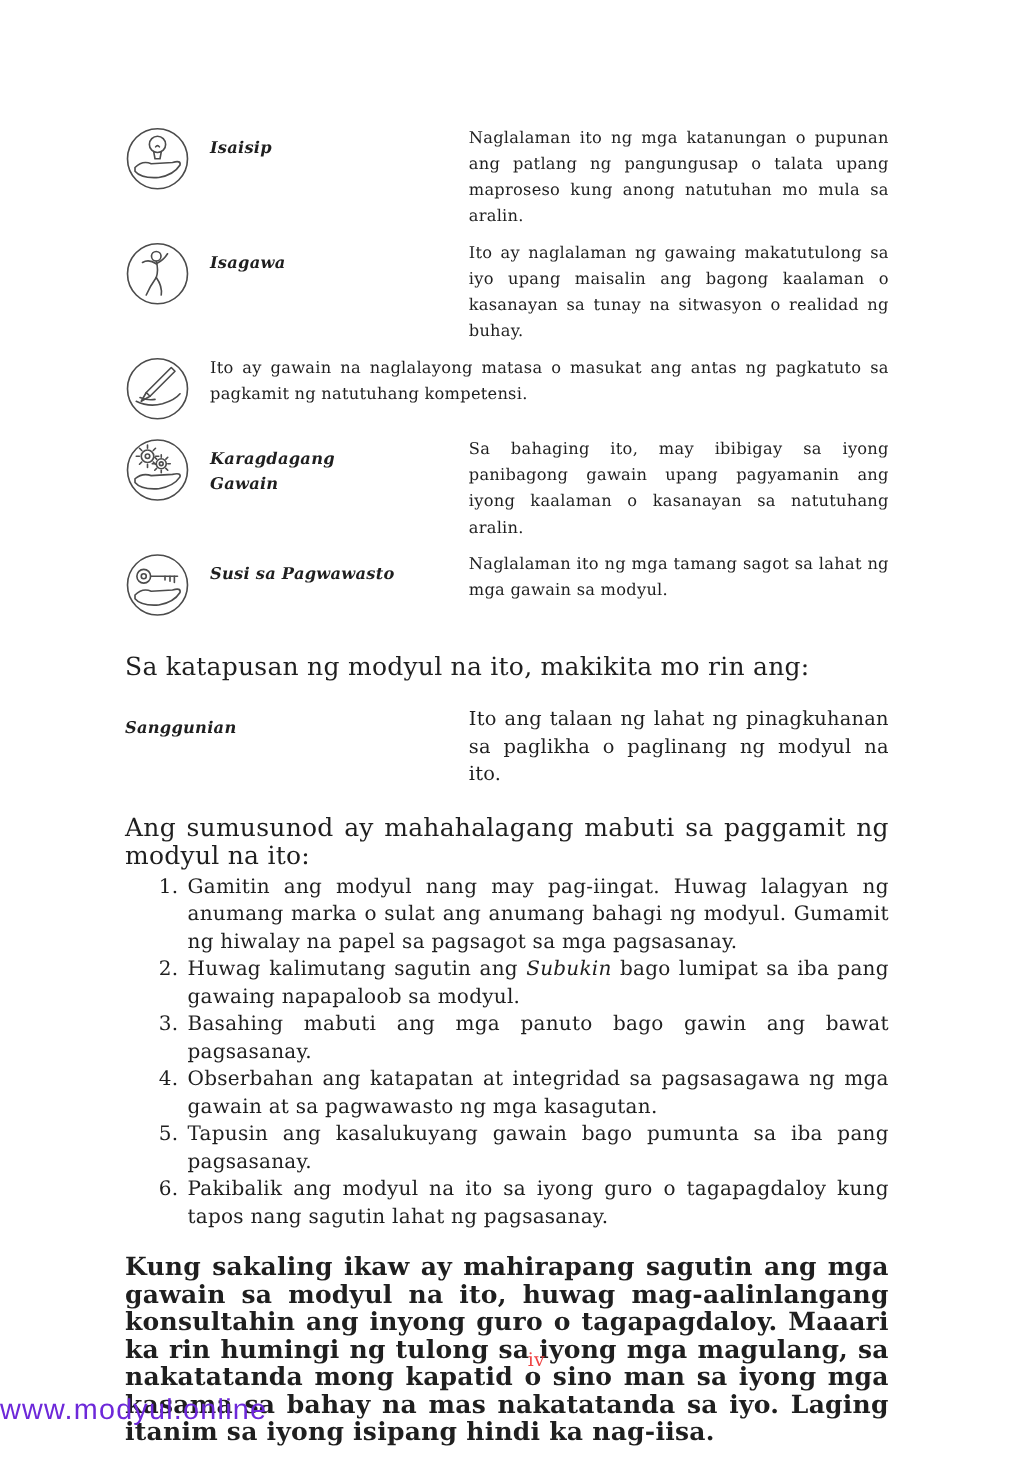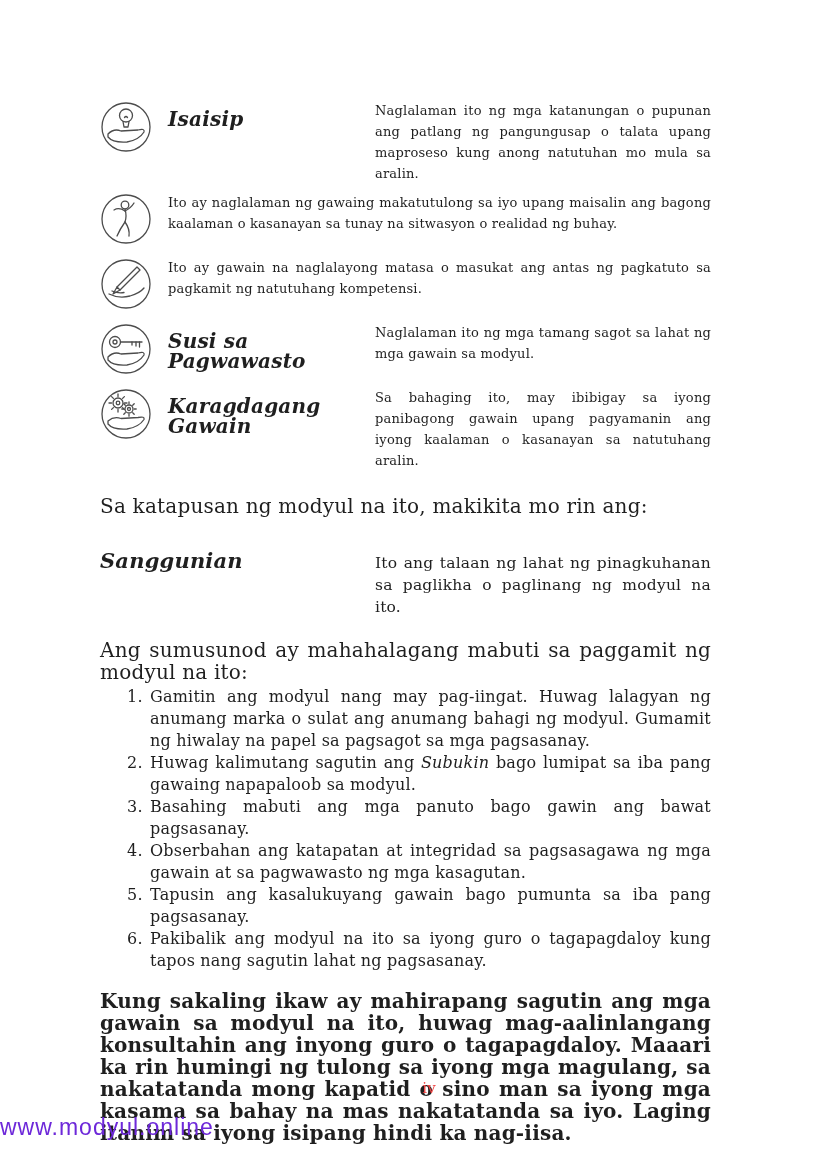--- a/index.html
+++ b/index.html
@@ -15,41 +15,41 @@
     letter-spacing:0.2px;
   }
   
   .icon-row { display:flex; align-items:flex-start; margin-bottom:8px; }
   .icon-cell { width:68px; flex:none; padding-top:1px; }
   .icon-cell svg { width:52px; height:52px; stroke:#4c4c4c; fill:none;
                    stroke-width:1.3; stroke-linecap:round; stroke-linejoin:round; }
   .label-cell {
     width:207px; flex:none;
     font-weight:bold; font-style:italic;
-    font-size:20px; line-height:20px;
+    font-size:13px; line-height:20px;
     padding-top:9px;
     white-space:pre-line;
   }
   .desc-cell {
     flex:1;
     font-size:13px; line-height:21px;
     text-align:justify;
   }
   
   .para { font-size:20px; line-height:22px; text-align:justify; }
   .intro1 { margin-top:24px; }
   .intro2 { margin-top:21px; }
   
   .sang-row { display:flex; align-items:flex-start; margin-top:20px; }
   .sang-label {
     width:275px; flex:none;
     font-weight:bold; font-style:italic;
-    font-size:21px; padding-top:11px;
+    font-size:13px; padding-top:11px;
   }
-  .sang-desc { flex:1; font-size:15.5px; line-height:22px; text-align:justify;margin-top:15px; }
+  .sang-desc { flex:1; font-size:15.5px; line-height:22px; text-align:justify; }
   
   .rlist { margin-top:3px; }
   .ritem { display:flex; font-size:16px; line-height:22px; }
   .rnum  { flex:none; width:23px; margin-left:27px; }
   .rtext { flex:1; text-align:justify; }
   .rtext .it { font-style:italic; }
   
   .closing { margin-top:18px;font-weight:bold; }
   
   .pagenum {
@@ -87,67 +87,68 @@
       <svg viewBox="0 0 52 52">
         <circle cx="26" cy="26" r="24"></circle>
         <circle cx="25" cy="12" r="3.8"></circle>
         <path d="M25 16 Q27 23 25 29"></path>
         <path d="M25 18 Q19 14 14 17"></path>
         <path d="M25 18 Q31 15 34 10"></path>
         <path d="M25 29 Q20 36 17 43"></path>
         <path d="M25 29 Q30 36 29 43"></path>
       </svg>
     </div>
+    <div class="label-cell">Isagawa</div>
     <div class="desc-cell">Ito ay naglalaman ng gawaing makatutulong sa iyo upang maisalin ang bagong kaalaman o kasanayan sa tunay na sitwasyon o realidad ng buhay.</div>
   </div>
 
   <div class="icon-row">
     <div class="icon-cell">
       <svg viewBox="0 0 52 52">
         <circle cx="26" cy="26" r="24"></circle>
         <path d="M37 9 L17 29 M40 12 L20 32 M37 9 L40 12"></path>
         <path d="M17 29 L13 36 L20 32 Z"></path>
         <path d="M9 36 Q19 41 30 38 Q40 35 44 30"></path>
         <path d="M12 33 Q18 35.5 24 34.5"></path>
       </svg>
     </div>
     <div class="desc-cell">Ito ay gawain na naglalayong matasa o masukat ang antas ng pagkatuto sa pagkamit ng natutuhang kompetensi.</div>
   </div>
 
   <div class="icon-row">
     <div class="icon-cell">
       <svg viewBox="0 0 52 52">
         <circle cx="26" cy="26" r="24"></circle>
-        <circle cx="15" cy="19" r="5.5"></circle>
-          <circle cx="15" cy="19" r="2"></circle>
-        <path d="M20.5 19 H42"></path>
-        <path d="M32 19 v3 M36 19 v4 M39.5 19 v5"></path>
-        <path d="M8 34 Q14 28 21 31 L38 30 Q45 28 44 32 Q39 40 27 42 Q13 43 8 37 Z"></path>
-      </svg>
-    </div>
-    <div class="label-cell">Susi sa Pagwawasto</div>
-    <div class="desc-cell">Naglalaman ito ng mga tamang sagot sa lahat ng mga gawain sa modyul.</div>
-  </div>
-
-  <div class="icon-row">
-    <div class="icon-cell">
-      <svg viewBox="0 0 52 52">
-        <circle cx="26" cy="26" r="24"></circle>
         <circle cx="18" cy="15" r="5"></circle>
           <circle cx="18" cy="15" r="1.8"></circle>
         <path d="M18 8.5 v-2.5 M18 21.5 v2.5 M11.5 15 h-2.5 M24.5 15 h2.5 M13.4 10.4 l-1.8 -1.8 M22.6 19.6 l1.8 1.8 M13.4 19.6 l-1.8 1.8 M22.6 10.4 l1.8 -1.8"></path>
         <circle cx="29" cy="21" r="4"></circle>
           <circle cx="29" cy="21" r="1.5"></circle>
         <path d="M29 15.8 v-2 M29 26.2 v2 M23.8 21 h-2 M34.2 21 h2 M25.3 17.3 l-1.5 -1.5 M32.7 24.7 l1.5 1.5 M25.3 24.7 l-1.5 1.5 M32.7 17.3 l1.5 -1.5"></path>
         <path d="M8 33 Q14 28 21 30.5 L38 29.5 Q45 28 44 31.5 Q39 39 27 41 Q13 42 8 36 Z"></path>
       </svg>
     </div>
     <div class="label-cell">Karagdagang
 Gawain</div>
     <div class="desc-cell">Sa bahaging ito, may ibibigay sa iyong panibagong gawain upang pagyamanin ang iyong kaalaman o kasanayan sa natutuhang aralin.</div>
+  </div>
+
+  <div class="icon-row">
+    <div class="icon-cell">
+      <svg viewBox="0 0 52 52">
+        <circle cx="26" cy="26" r="24"></circle>
+        <circle cx="15" cy="19" r="5.5"></circle>
+          <circle cx="15" cy="19" r="2"></circle>
+        <path d="M20.5 19 H42"></path>
+        <path d="M32 19 v3 M36 19 v4 M39.5 19 v5"></path>
+        <path d="M8 34 Q14 28 21 31 L38 30 Q45 28 44 32 Q39 40 27 42 Q13 43 8 37 Z"></path>
+      </svg>
+    </div>
+    <div class="label-cell">Susi sa Pagwawasto</div>
+    <div class="desc-cell">Naglalaman ito ng mga tamang sagot sa lahat ng mga gawain sa modyul.</div>
   </div>
 
   <p class="para intro1">Sa katapusan ng modyul na ito, makikita mo rin ang:</p>
 
   <div class="sang-row">
     <div class="sang-label">Sanggunian</div>
     <div class="sang-desc">Ito ang talaan ng lahat ng pinagkuhanan sa paglikha o paglinang ng modyul na ito.</div>
   </div>
 
   <p class="para intro2">Ang sumusunod ay mahahalagang mabuti sa paggamit ng modyul na ito:</p>

